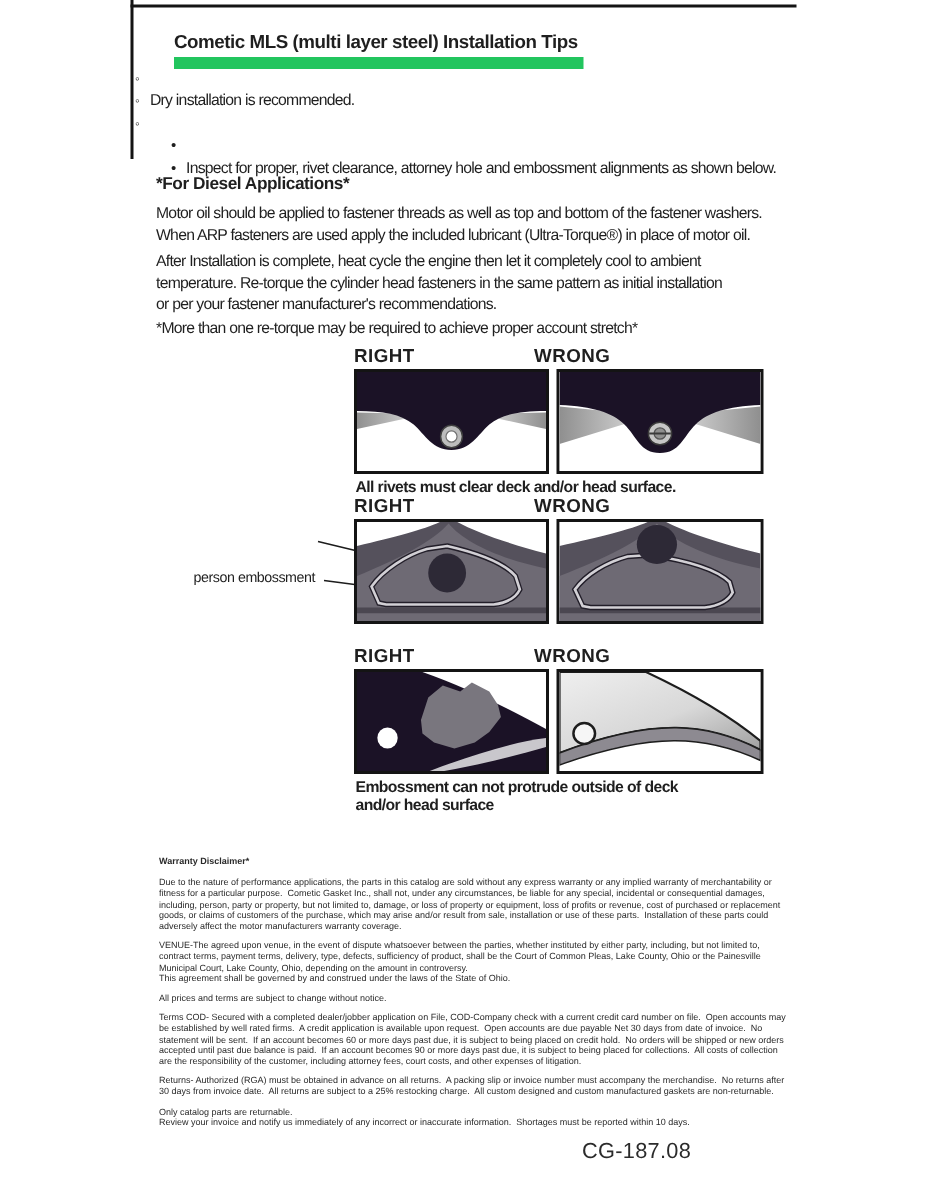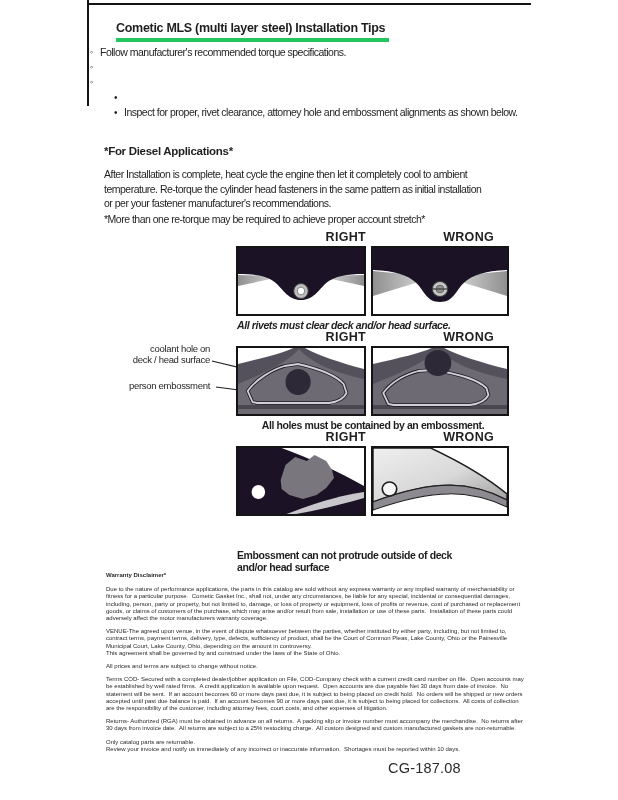--- a/index.html
+++ b/index.html
@@ -7,46 +7,46 @@
     position:relative; width:618px; height:800px; background:#ffffff;
     font-family:"Liberation Sans","DejaVu Sans",sans-serif; color:#1f1f1f;
     overflow:hidden;
   }
   .top-rule { position:absolute; left:87px; top:3px; width:444px; height:2px; background:#141414; }
   .left-rule { position:absolute; left:87px; top:0; width:2px; height:106px; background:#141414; }
 
   .title {
     position:absolute; left:116px; top:21px;
     font-size:12.5px; font-weight:bold; letter-spacing:-0.3px;
-    border-bottom:4px solid #22c55e; padding-bottom:3px; padding-right:4px;
+    border-bottom:8px solid #22c55e; padding-bottom:3px; padding-right:4px;
   }
   .bullets { position:absolute; left:90px; top:45px; font-size:10.5px; letter-spacing:-0.5px; line-height:15px; }
   .brow { display:flex; }
   .bglyph { width:10px; flex:0 0 10px; font-size:9px; line-height:15px; }
   .sub .bglyph { font-size:10px; }
   .sub { padding-left:24px; }
 
-  .diesel-heading { position:absolute; left:104px; top:117px; font-size:11.5px; font-weight:bold; letter-spacing:-0.3px;margin-top:28px; }
+  .diesel-heading { position:absolute; left:104px; top:117px; font-size:11.5px; font-weight:bold; letter-spacing:-0.3px; }
   .para { position:absolute; left:104px; width:505px; font-size:10.5px; letter-spacing:-0.5px; line-height:14.5px; white-space:pre-line; }
   .p1 { top:135px; }
   .p2 { top:167px; }
   .p3 { top:212px; }
 
-  .dg-header { position:absolute; text-align:right; font-size:12.5px; font-weight:bold; letter-spacing:0.3px; }
+  .dg-header { position:absolute; text-align:left; font-size:12.5px; font-weight:bold; letter-spacing:0.3px; }
   .hd-left  { left:236px; width:130px; }
   .hd-right { left:356px; width:138px; }
   .dbox { position:absolute; border:2px solid #141414; background:#fff; }
   .bx-left  { left:236px; width:126px; height:66px; }
   .bx-right { left:371px; width:134px; height:66px; }
   .dbox svg { display:block; width:100%; height:100%; }
   .caption { position:absolute; font-size:10.5px; font-weight:bold; letter-spacing:-0.4px; line-height:12px; white-space:pre-line; }
 
-  .r1-hd { top:230px; } .r1-bx { top:246px; } .r1-cap { left:237px; top:319px;font-style:italic; }
+  .r1-hd { top:230px; } .r1-bx { top:246px; } .r1-cap { left:237px; top:319px; }
   .r2-hd { top:330px; } .r2-bx { top:346px; } .r2-cap { left:238px; top:419px; width:270px; text-align:center; }
-  .r3-hd { top:430px; } .r3-bx { top:446px; } .r3-cap { left:237px; top:549px; }
+  .r3-hd { top:430px; } .r3-bx { top:446px; } .r3-cap { left:237px; top:519px; }
 
   .dg-label { position:absolute; left:96px; width:114px; text-align:right; font-size:9.5px; letter-spacing:-0.3px; line-height:11px; white-space:pre-line; }
   .lab1 { top:343px; }
   .lab2 { top:380px; }
   .leaders { position:absolute; left:210px; top:344px; width:110px; height:55px; }
 
   .legal { position:absolute; left:106px; top:572px; width:470px; font-size:6px; line-height:7.2px; letter-spacing:0; color:#2a2a2a; }
   .legal p { margin:0 0 6px 0; white-space:pre; }
   .legal .lg-head { font-weight:bold; margin-bottom:7px; }
 
@@ -75,38 +75,40 @@
           <stop offset="1" stop-color="#9e9e9e"></stop>
       </linearGradient>
     </defs>
   </svg>
 
   <div class="title">Cometic MLS (multi layer steel) Installation Tips</div>
 
   <div class="bullets">
     <div class="brow">
       <span class="bglyph">◦</span>
-      <span>Follow manufacturer's recommended torque specifications.</span>
     </div>
     <div class="brow">
       <span class="bglyph">◦</span>
+      <span>Dry installation is recommended.</span>
     </div>
     <div class="brow">
       <span class="bglyph">◦</span>
     </div>
     <div class="brow sub">
       <span class="bglyph">•</span>
     </div>
     <div class="brow sub">
       <span class="bglyph">•</span>
       <span>Inspect for proper, rivet clearance, attorney hole and embossment alignments as shown below.</span>
     </div>
   </div>
 
   <div class="diesel-heading">*For Diesel Applications*</div>
+  <div class="para p1">Motor oil should be applied to fastener threads as well as top and bottom of the fastener washers.
+When ARP fasteners are used apply the included lubricant (Ultra-Torque®) in place of motor oil.</div>
   <div class="para p2">After Installation is complete, heat cycle the engine then let it completely cool to ambient
 temperature. Re-torque the cylinder head fasteners in the same pattern as initial installation
 or per your fastener manufacturer's recommendations.</div>
   <div class="para p3">*More than one re-torque may be required to achieve proper account stretch*</div>
 
   <div class="dg-header hd-left r1-hd">RIGHT</div>
   <div class="dg-header hd-right r1-hd">WRONG</div>
 
   <div class="dbox bx-left r1-bx">
     <svg viewBox="0 0 130 66" preserveAspectRatio="none">
@@ -127,22 +129,20 @@
       <circle cx="65" cy="41" r="7.5" fill="#c6c6c6" stroke="#3a3a3a" stroke-width="1"></circle>
       <circle cx="65" cy="41" r="3.8" fill="#8f8f8f" stroke="#555555" stroke-width="0.8"></circle>
       <line x1="58" y1="41" x2="72" y2="41" stroke="#3a3a3a" stroke-width="1.2"></line>
     </svg>
   </div>
   <div class="caption r1-cap">All rivets must clear deck and/or head surface.</div>
 
   <div class="dg-header hd-left r2-hd">RIGHT</div>
   <div class="dg-header hd-right r2-hd">WRONG</div>
 
-  <div class="dg-label lab1">coolant hole on
-deck / head surface</div>
   <div class="dg-label lab2">person embossment</div>
   <svg class="leaders" viewBox="0 0 110 55">
     <line x1="2" y1="17" x2="89" y2="38" stroke="#1c1c1c" stroke-width="1.1"></line>
     <line x1="6" y1="43" x2="52" y2="49" stroke="#1c1c1c" stroke-width="1.1"></line>
   </svg>
 
   <div class="dbox bx-left r2-bx">
     <svg viewBox="0 0 130 66" preserveAspectRatio="none">
       <rect width="130" height="66" fill="#ffffff"></rect>
       <path d="M0,16 C26,10 46,5 57,0 L69,0 C82,7 106,15 130,21 L130,66 L0,66 Z" fill="#55515c"></path>
@@ -159,21 +159,20 @@
       <rect width="130" height="66" fill="#ffffff"></rect>
       <path d="M0,16 C26,10 46,5 57,0 L69,0 C82,7 106,15 130,21 L130,66 L0,66 Z" fill="#55515c"></path>
       <path d="M0,36 C30,24 52,13 63,1 C74,14 100,25 130,31 L130,66 L0,66 Z" fill="#6e6a74"></path>
       <rect x="0" y="57" width="130" height="4" fill="#4b4751"></rect>
       <rect x="0" y="61" width="130" height="5" fill="#6e6a74"></rect>
       <path d="M15,56 L10,45 C17,35 30,27 44,23 L58,22 C78,25 100,30 110,40 L112,47 C109,53 102,56 94,57 L20,57 Z" fill="none" stroke="#221e29" stroke-width="3.6"></path>
       <path d="M15,56 L10,45 C17,35 30,27 44,23 L58,22 C78,25 100,30 110,40 L112,47 C109,53 102,56 94,57 L20,57 Z" fill="none" stroke-width="1.8" stroke="#d2d0d5"></path>
       <circle cx="63" cy="15" r="13" fill="#2d2936"></circle>
     </svg>
   </div>
-  <div class="caption r2-cap">All holes must be contained by an embossment.</div>
 
   <div class="dg-header hd-left r3-hd">RIGHT</div>
   <div class="dg-header hd-right r3-hd">WRONG</div>
 
   <div class="dbox bx-left r3-bx">
     <svg viewBox="0 0 130 66" preserveAspectRatio="none">
       <rect width="130" height="66" fill="#ffffff"></rect>
       <path d="M0,0 L45,0 C74,10 104,24 130,38 L130,66 L0,66 Z" fill="#1b1226"></path>
       <path d="M50,66 C80,55 106,47 130,44 L130,50 C108,56 84,62 60,66 Z" fill="#c9c7cc"></path>
       <polygon points="44,32 49,17 59,9 71,13 79,7 91,13 97,22 99,30 91,40 81,47 67,51 53,47 45,41" fill="#79767e"></polygon>

